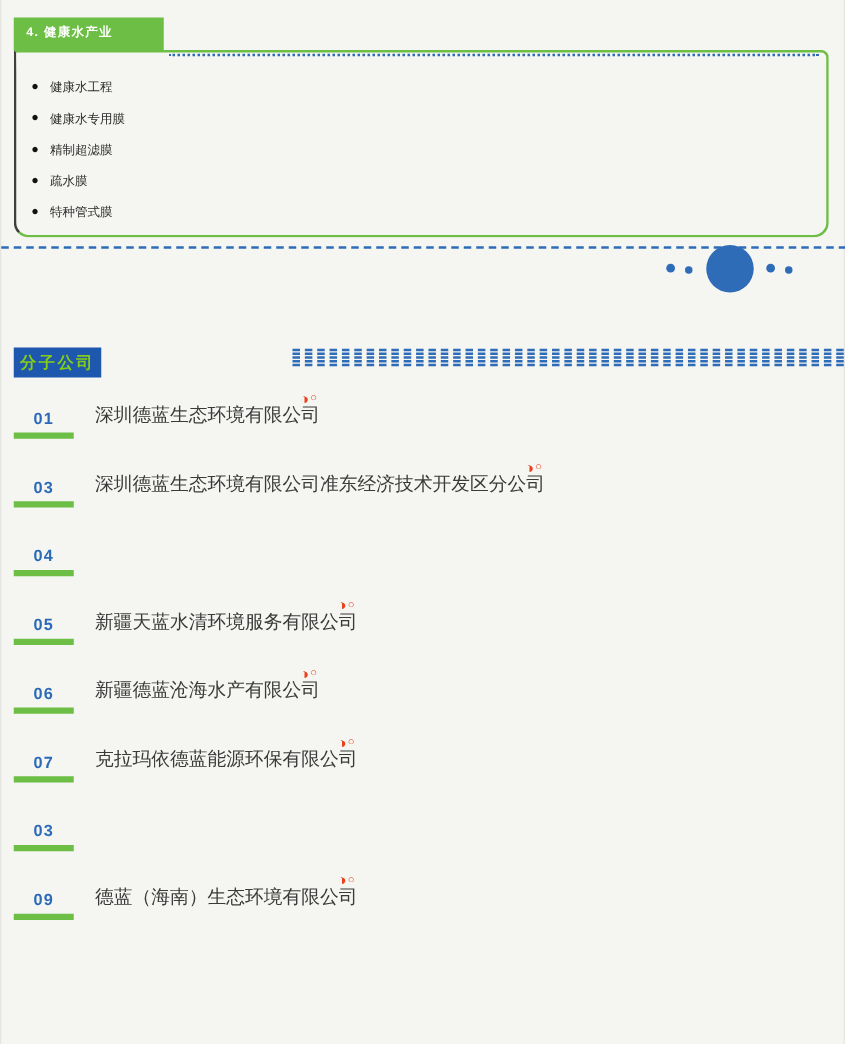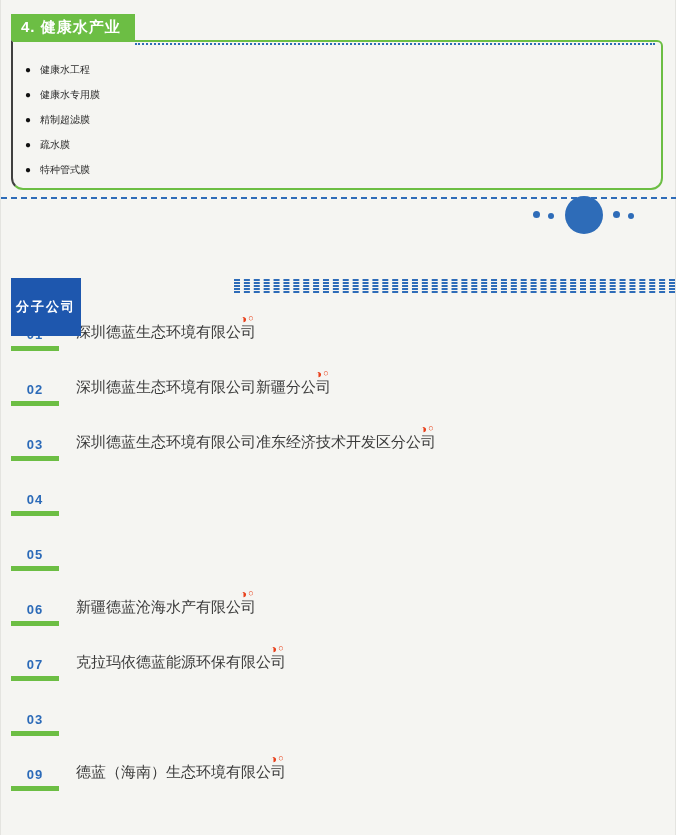--- a/index.html
+++ b/index.html
@@ -8,21 +8,21 @@
     background:#f5f5f2;
     font-family:"Liberation Sans","DejaVu Sans",sans-serif;
     position:relative;
     overflow:hidden;
   }
   .page { position:absolute; inset:0; border-left:1px solid #e4e4e0; border-right:1px solid #e4e4e0; }
 
   
   .hw-tab {
     position:absolute; left:10px; top:14px; height:26px; min-width:120px;
-    background:#6cbe44; color:#ffffff; font-weight:bold; font-size:15px;
+    background:#6cbe44; color:#ffffff; font-weight:bold; font-size:10px;
     line-height:26px; padding:0 14px 0 10px; z-index:3; letter-spacing:1px;
   }
   .hw-box {
     position:absolute; left:10px; top:40px; width:652px; height:150px;
     border:2px solid #6cbe44; border-left-color:#3f3f3f;
     border-radius:0 6px 12px 12px; z-index:2;
   }
   .hw-dotline {
     position:absolute; top:1px; left:122px; right:6px;
     border-top:2px dotted #2d6cb5;
@@ -43,22 +43,22 @@
   .sdot.d3 { left:612px; top:211px; width:7px; height:7px; }
   .sdot.d4 { left:627px; top:213px; width:6px; height:6px; }
   .big-dot {
     position:absolute; left:564px; top:196px; width:38px; height:38px;
     border-radius:50%; background:#2e6cb8; z-index:4;
   }
 
   
   .sub-title {
     position:absolute; left:10px; top:278px;
-    background:#1e57ae; color:#ffffff; font-size:13px; font-weight:bold;
-    padding:20px 5px; letter-spacing:2px; z-index:2;
+    background:#1e57ae; color:#84cc16; font-size:13px; font-weight:bold;
+    padding:3px 5px; letter-spacing:2px; z-index:2;
   }
   .dash-rows { position:absolute; left:233px; right:0; top:279px; }
   .dash-row { border-top:2px dashed #2e6cb8; height:3px; }
 
   
   .company-list { position:absolute; left:0; top:318px; width:676px; }
   .company { position:relative; height:55px; }
   .c-num {
     position:absolute; left:10px; top:9px; width:48px; text-align:center;
     color:#2b6ab8; font-weight:bold; font-size:13px; letter-spacing:1px;
@@ -130,40 +130,36 @@
   </div>
 
   <div class="company-list">
 
     <div class="company">
       <div class="c-num">01</div>
       <div class="c-bar"></div>
       <div class="c-name"><span>深圳德蓝生态环境有限公司</span><span class="icpair"><span class="ic1">◑</span><span class="ic2">○</span></span></div>
     </div>
 
-    <div class="company">
-      <div class="c-num">02</div>
-      <div class="c-bar"></div>
-      <div class="c-name"><span>深圳德蓝生态环境有限公司新疆分公司</span><span class="icpair"><span class="ic1">◑</span><span class="ic2">○</span></span></div>
-    </div>
 
     <div class="company">
       <div class="c-num">03</div>
       <div class="c-bar"></div>
       <div class="c-name"><span>深圳德蓝生态环境有限公司准东经济技术开发区分公司</span><span class="icpair"><span class="ic1">◑</span><span class="ic2">○</span></span></div>
     </div>
 
     <div class="company">
       <div class="c-num">04</div>
       <div class="c-bar"></div>
     </div>
 
     <div class="company">
       <div class="c-num">05</div>
       <div class="c-bar"></div>
+      <div class="c-name"><span>新疆天蓝水清环境服务有限公司</span><span class="icpair"><span class="ic1">◑</span><span class="ic2">○</span></span></div>
     </div>
 
     <div class="company">
       <div class="c-num">06</div>
       <div class="c-bar"></div>
       <div class="c-name"><span>新疆德蓝沧海水产有限公司</span><span class="icpair"><span class="ic1">◑</span><span class="ic2">○</span></span></div>
     </div>
 
     <div class="company">
       <div class="c-num">07</div>

